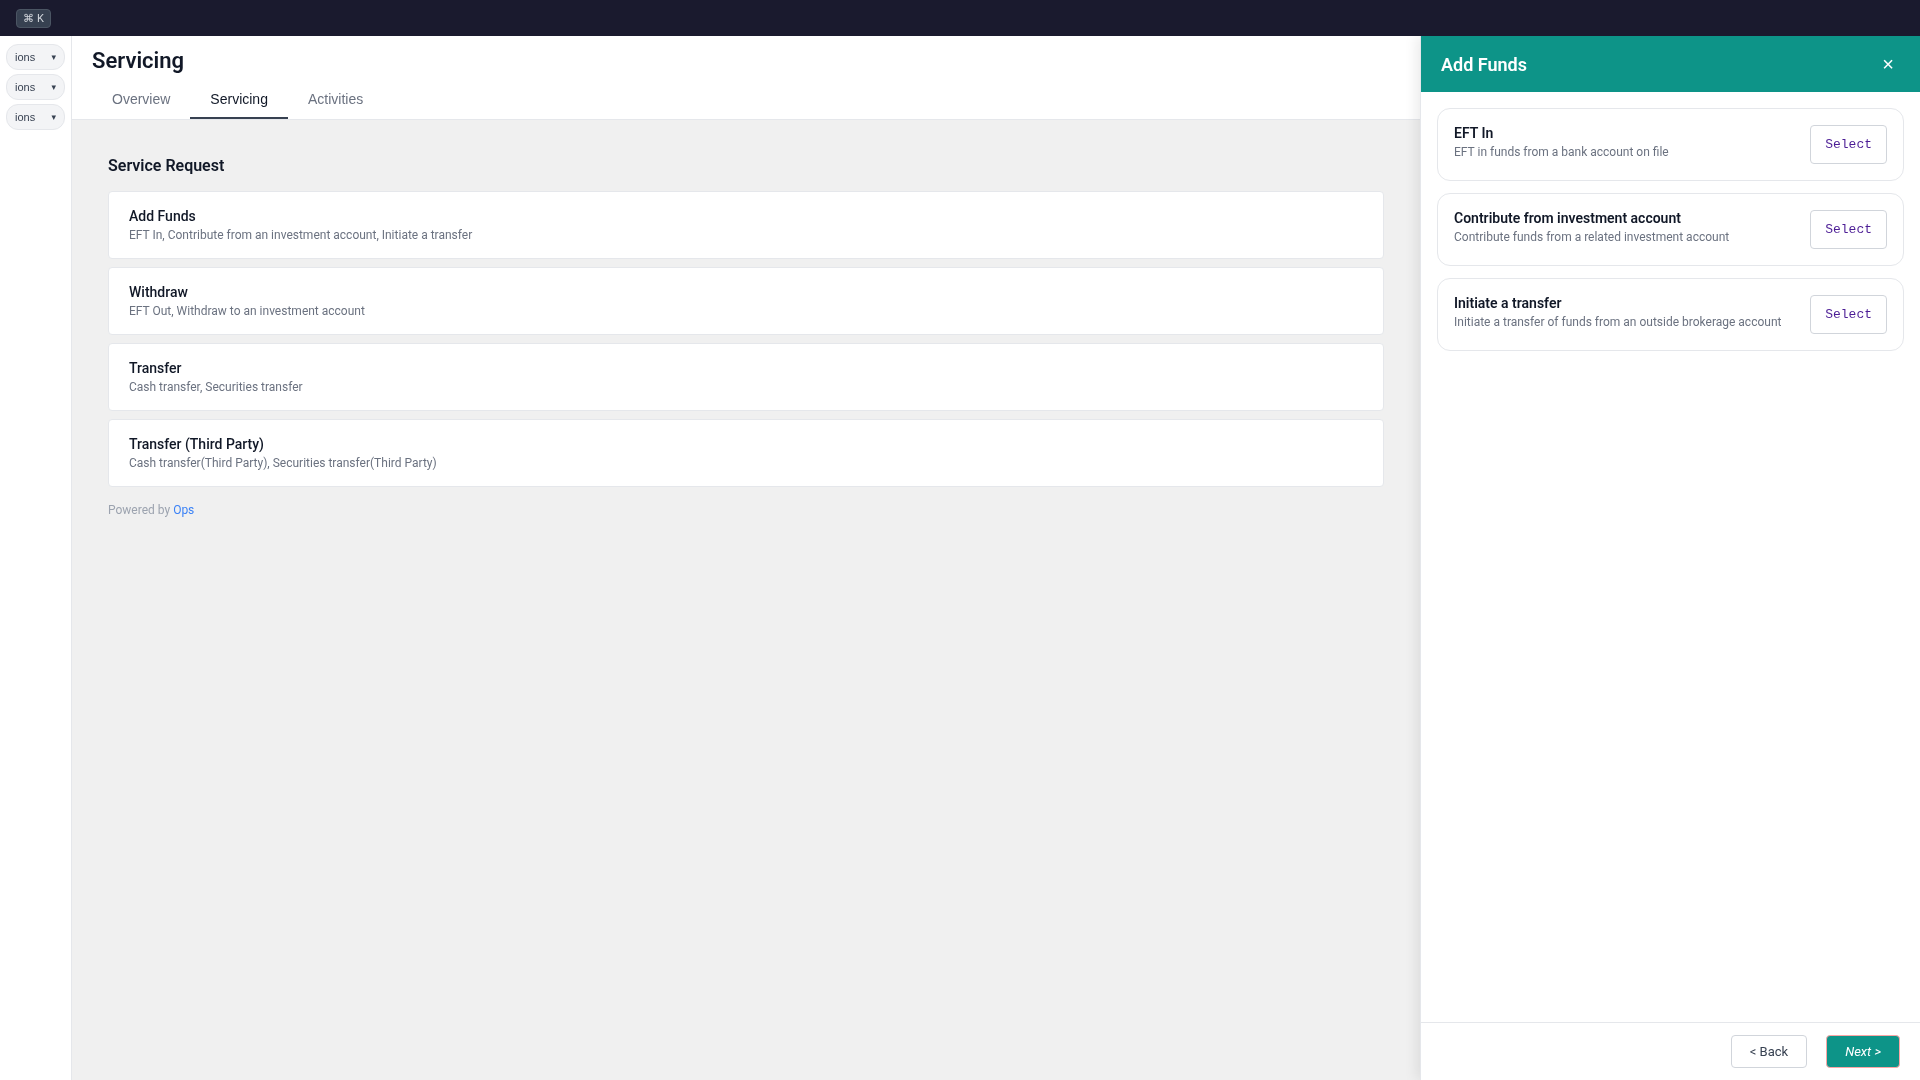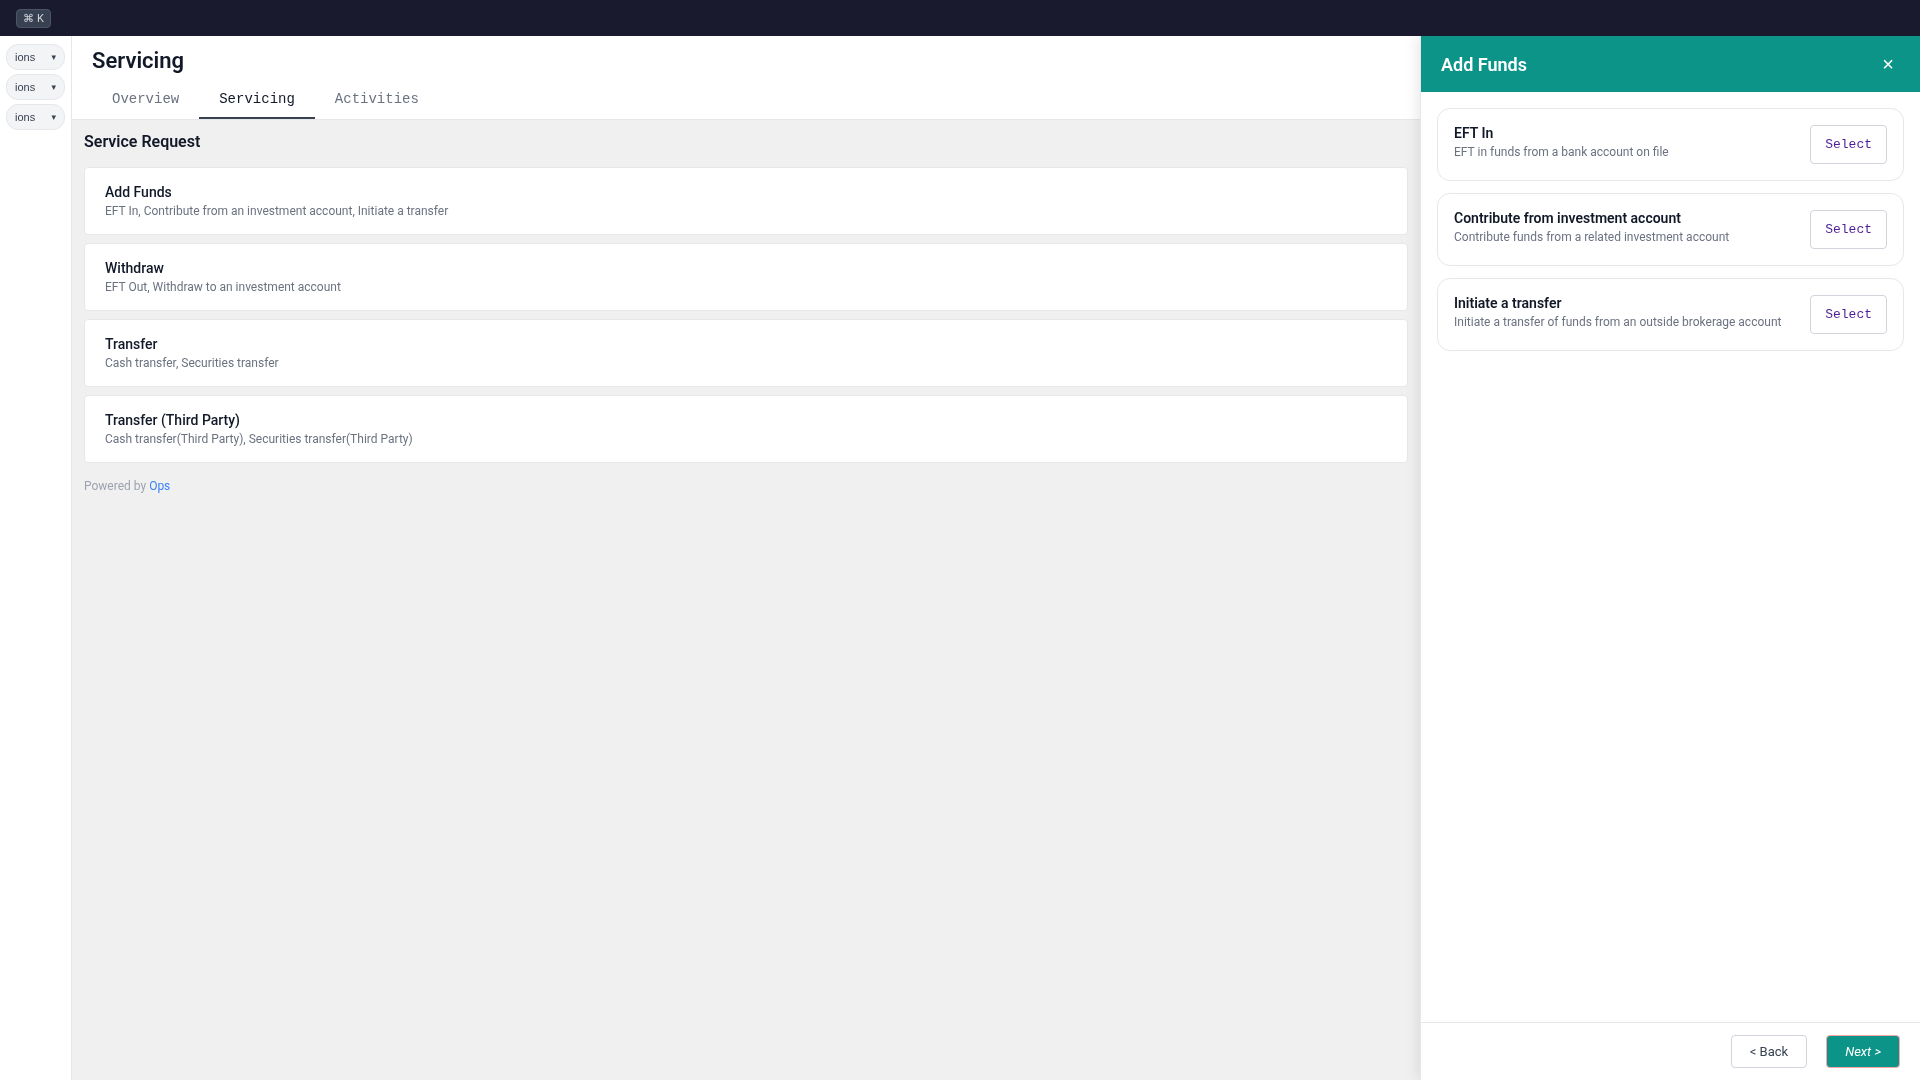--- a/index.html
+++ b/index.html
@@ -72,33 +72,33 @@
       padding: 10px 20px;
       font-size: 14px;
       color: #6b7280;
       cursor: pointer;
       border-bottom: 2px solid transparent;
       text-decoration: none;
       background: none;
       border-top: none;
       border-left: none;
       border-right: none;
-      font-family: Liberation Mono, monospace;
+      font-family: Liberation Sans, sans-serif;
     }
 
     .tab.active {
       color: #111827;
       border-bottom: 2px solid #374151;
       font-weight: 500;
     }
 
     
     .content-area {
       flex: 1;
-      padding: 12px;
+      padding: 36px;
       overflow-y: auto;
       background: #f0f0f0;
     }
 
     .service-request-title {
       font-size: 16px;
       font-weight: 600;
       color: #111827;
       margin-bottom: 16px;
     }

